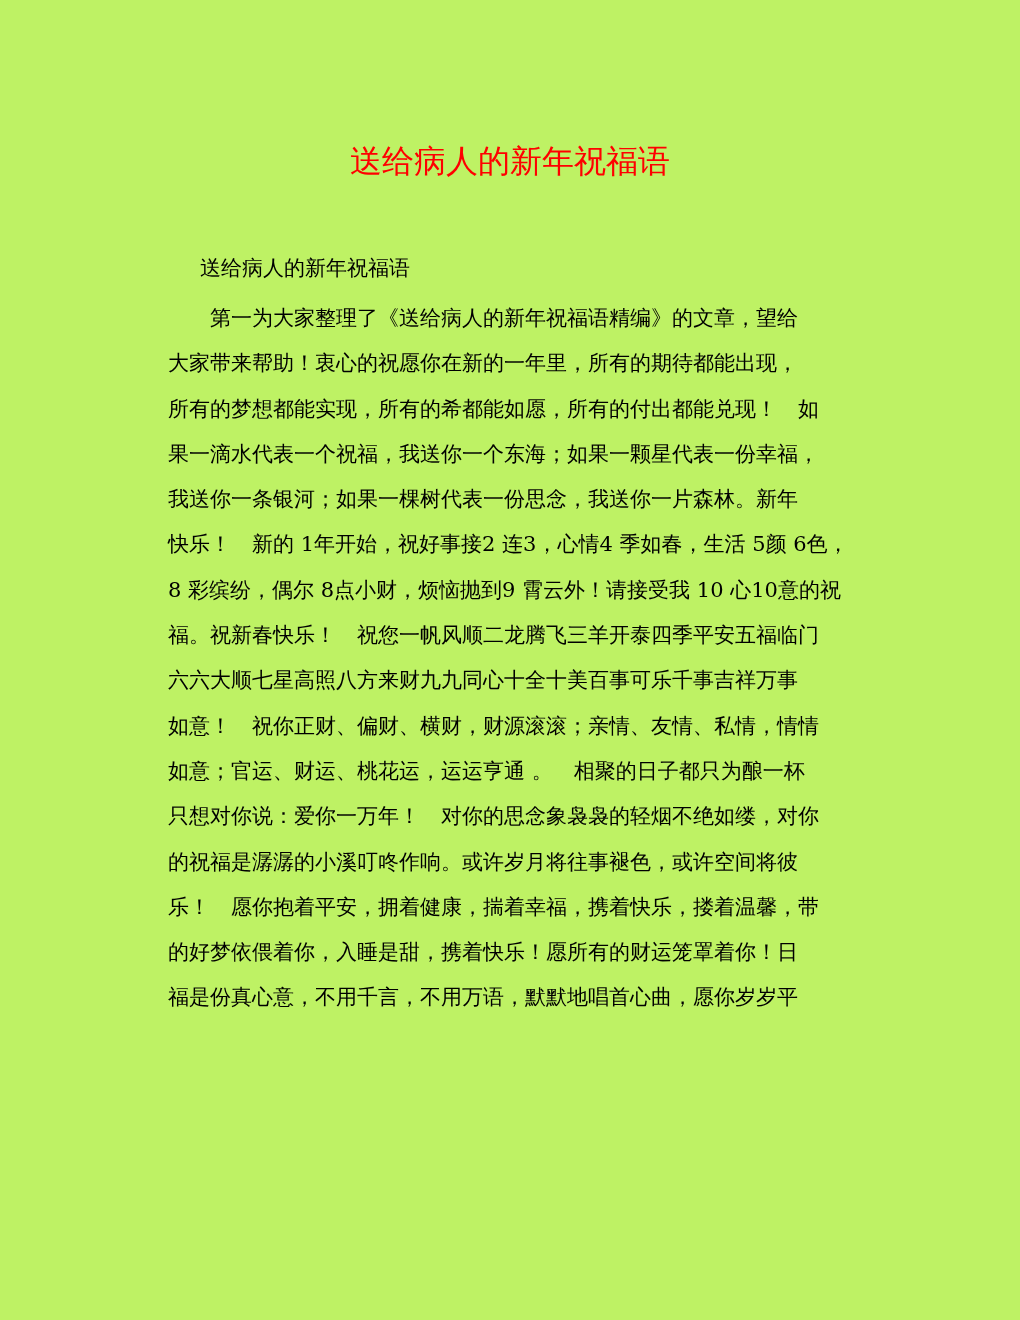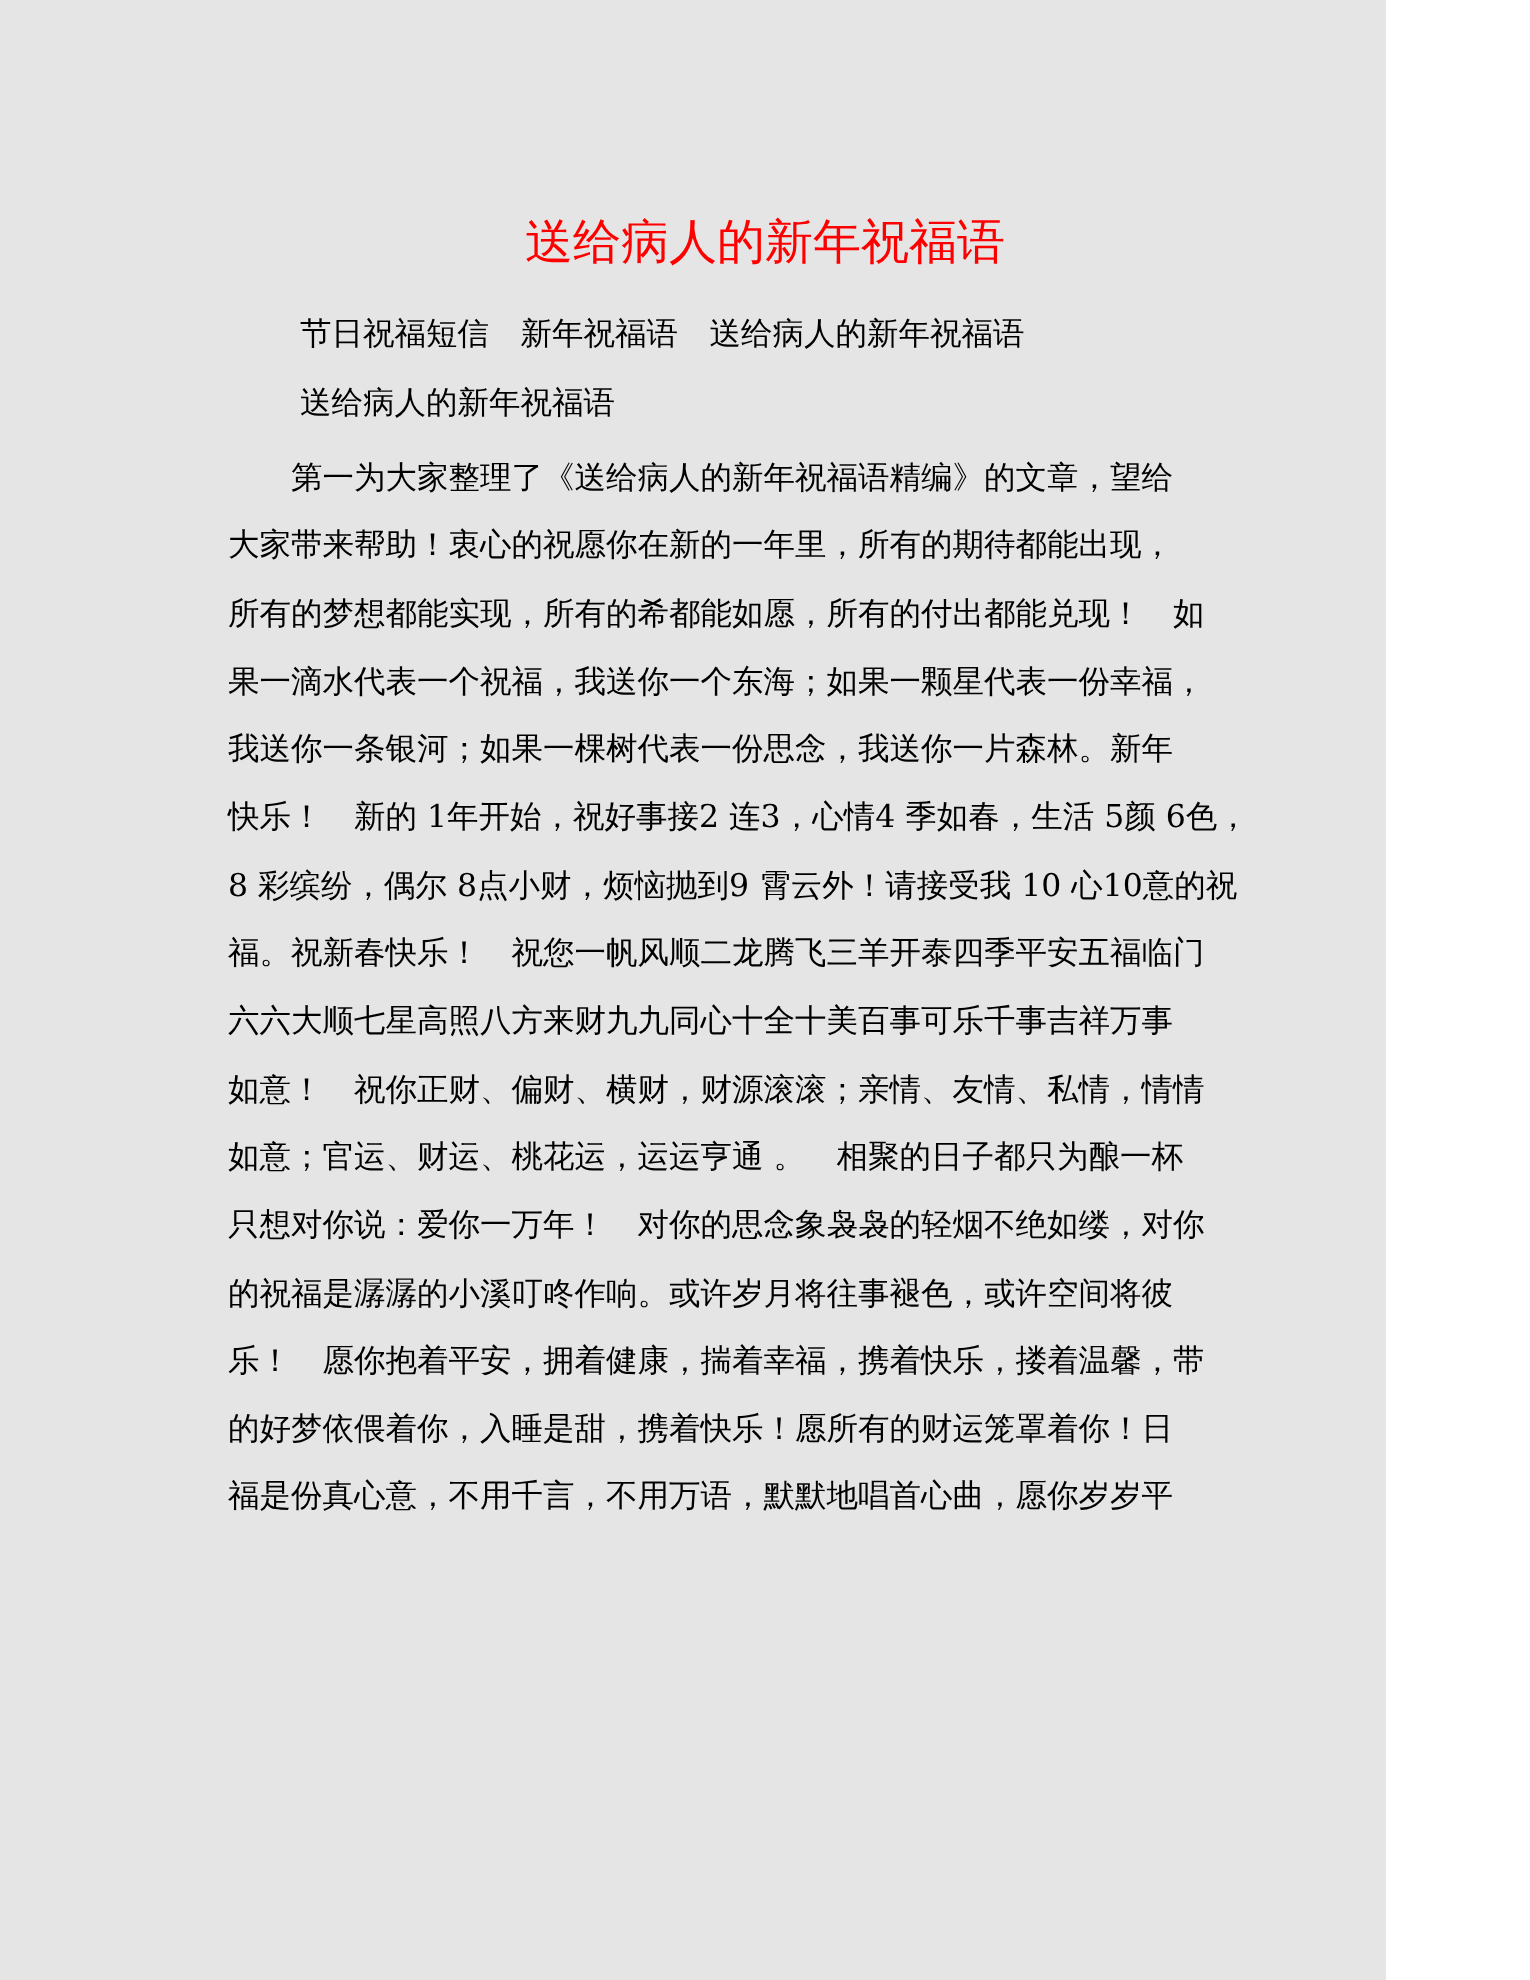--- a/index.html
+++ b/index.html
@@ -12,23 +12,23 @@
       height: 1320px;
       position: relative;
       overflow: hidden;
       font-family: "DejaVu Serif", "Liberation Serif", serif;
       color: #000000;
     }
     .page {
       position: absolute;
       left: 0;
       top: 0;
-      width: 924px;
+      width: 1020px;
       height: 1320px;
-      background: #e5e5e5;
+      background: #bef264;
     }
     .title {
       position: absolute;
       top: 118px;
       left: 0;
       width: 1020px;
       text-align: center;
       font-size: 32px;
       line-height: 44px;
       color: #ff0000;
@@ -39,39 +39,38 @@
       position: absolute;
       left: 200px;
       font-size: 21px;
       line-height: 30px;
       white-space: pre;
     }
     .meta-1 { top: 207px; }
     .meta-2 { top: 253px; }
     .body-text {
       position: absolute;
-      left: 152px;
+      left: 168px;
       top: 296px;
       width: 716px;
       font-size: 21px;
       line-height: 45.3px;
     }
     .body-line {
       display: block;
       white-space: pre;
       height: 45.3px;
     }
   </style>
 </head>
 <body>
 
 <div class="page">
   <h1 class="title">送给病人的新年祝福语</h1>
 
-  <div class="meta-line meta-1">节日祝福短信　新年祝福语　送给病人的新年祝福语</div>
   <div class="meta-line meta-2">送给病人的新年祝福语</div>
 
   <div class="body-text">
     <span class="body-line">　　第一为大家整理了《送给病人的新年祝福语精编》的文章，望给</span>
     <span class="body-line">大家带来帮助！衷心的祝愿你在新的一年里，所有的期待都能出现，</span>
     <span class="body-line">所有的梦想都能实现，所有的希都能如愿，所有的付出都能兑现！　如</span>
     <span class="body-line">果一滴水代表一个祝福，我送你一个东海；如果一颗星代表一份幸福，</span>
     <span class="body-line">我送你一条银河；如果一棵树代表一份思念，我送你一片森林。新年</span>
     <span class="body-line">快乐！　新的 1年开始，祝好事接2 连3，心情4 季如春，生活 5颜 6色，</span>
     <span class="body-line">8 彩缤纷，偶尔 8点小财，烦恼抛到9 霄云外！请接受我 10 心10意的祝</span>

